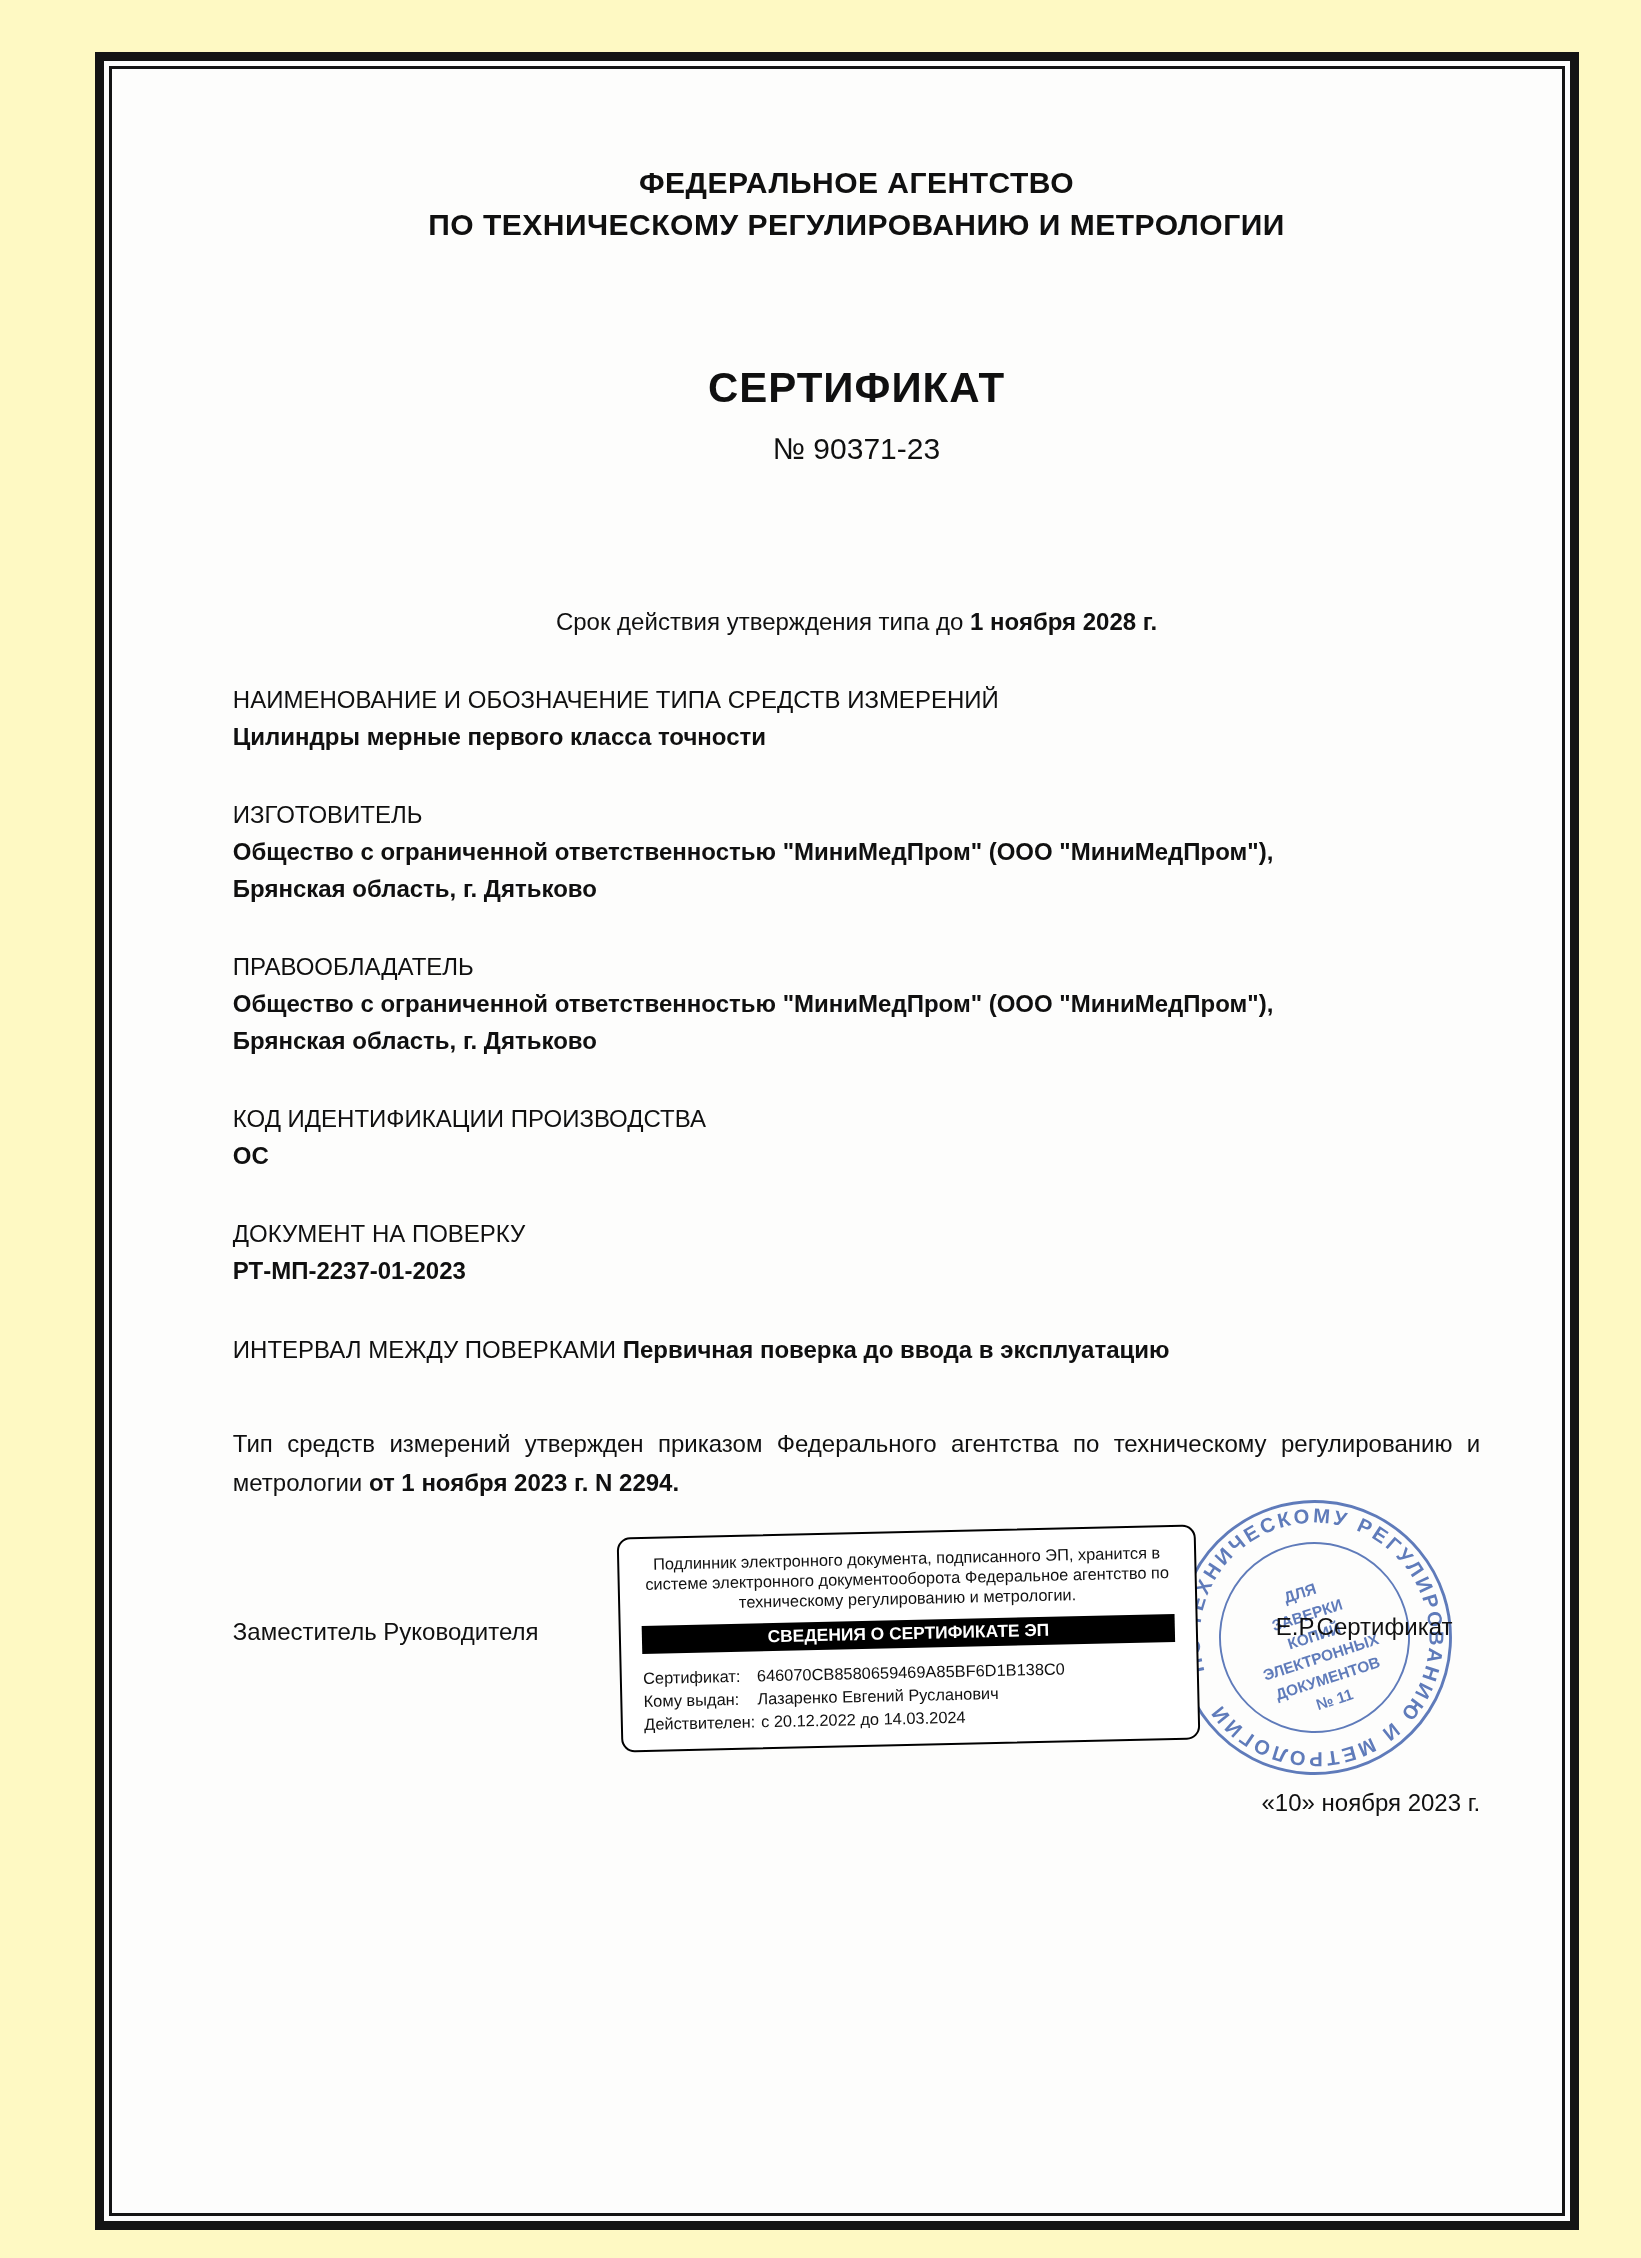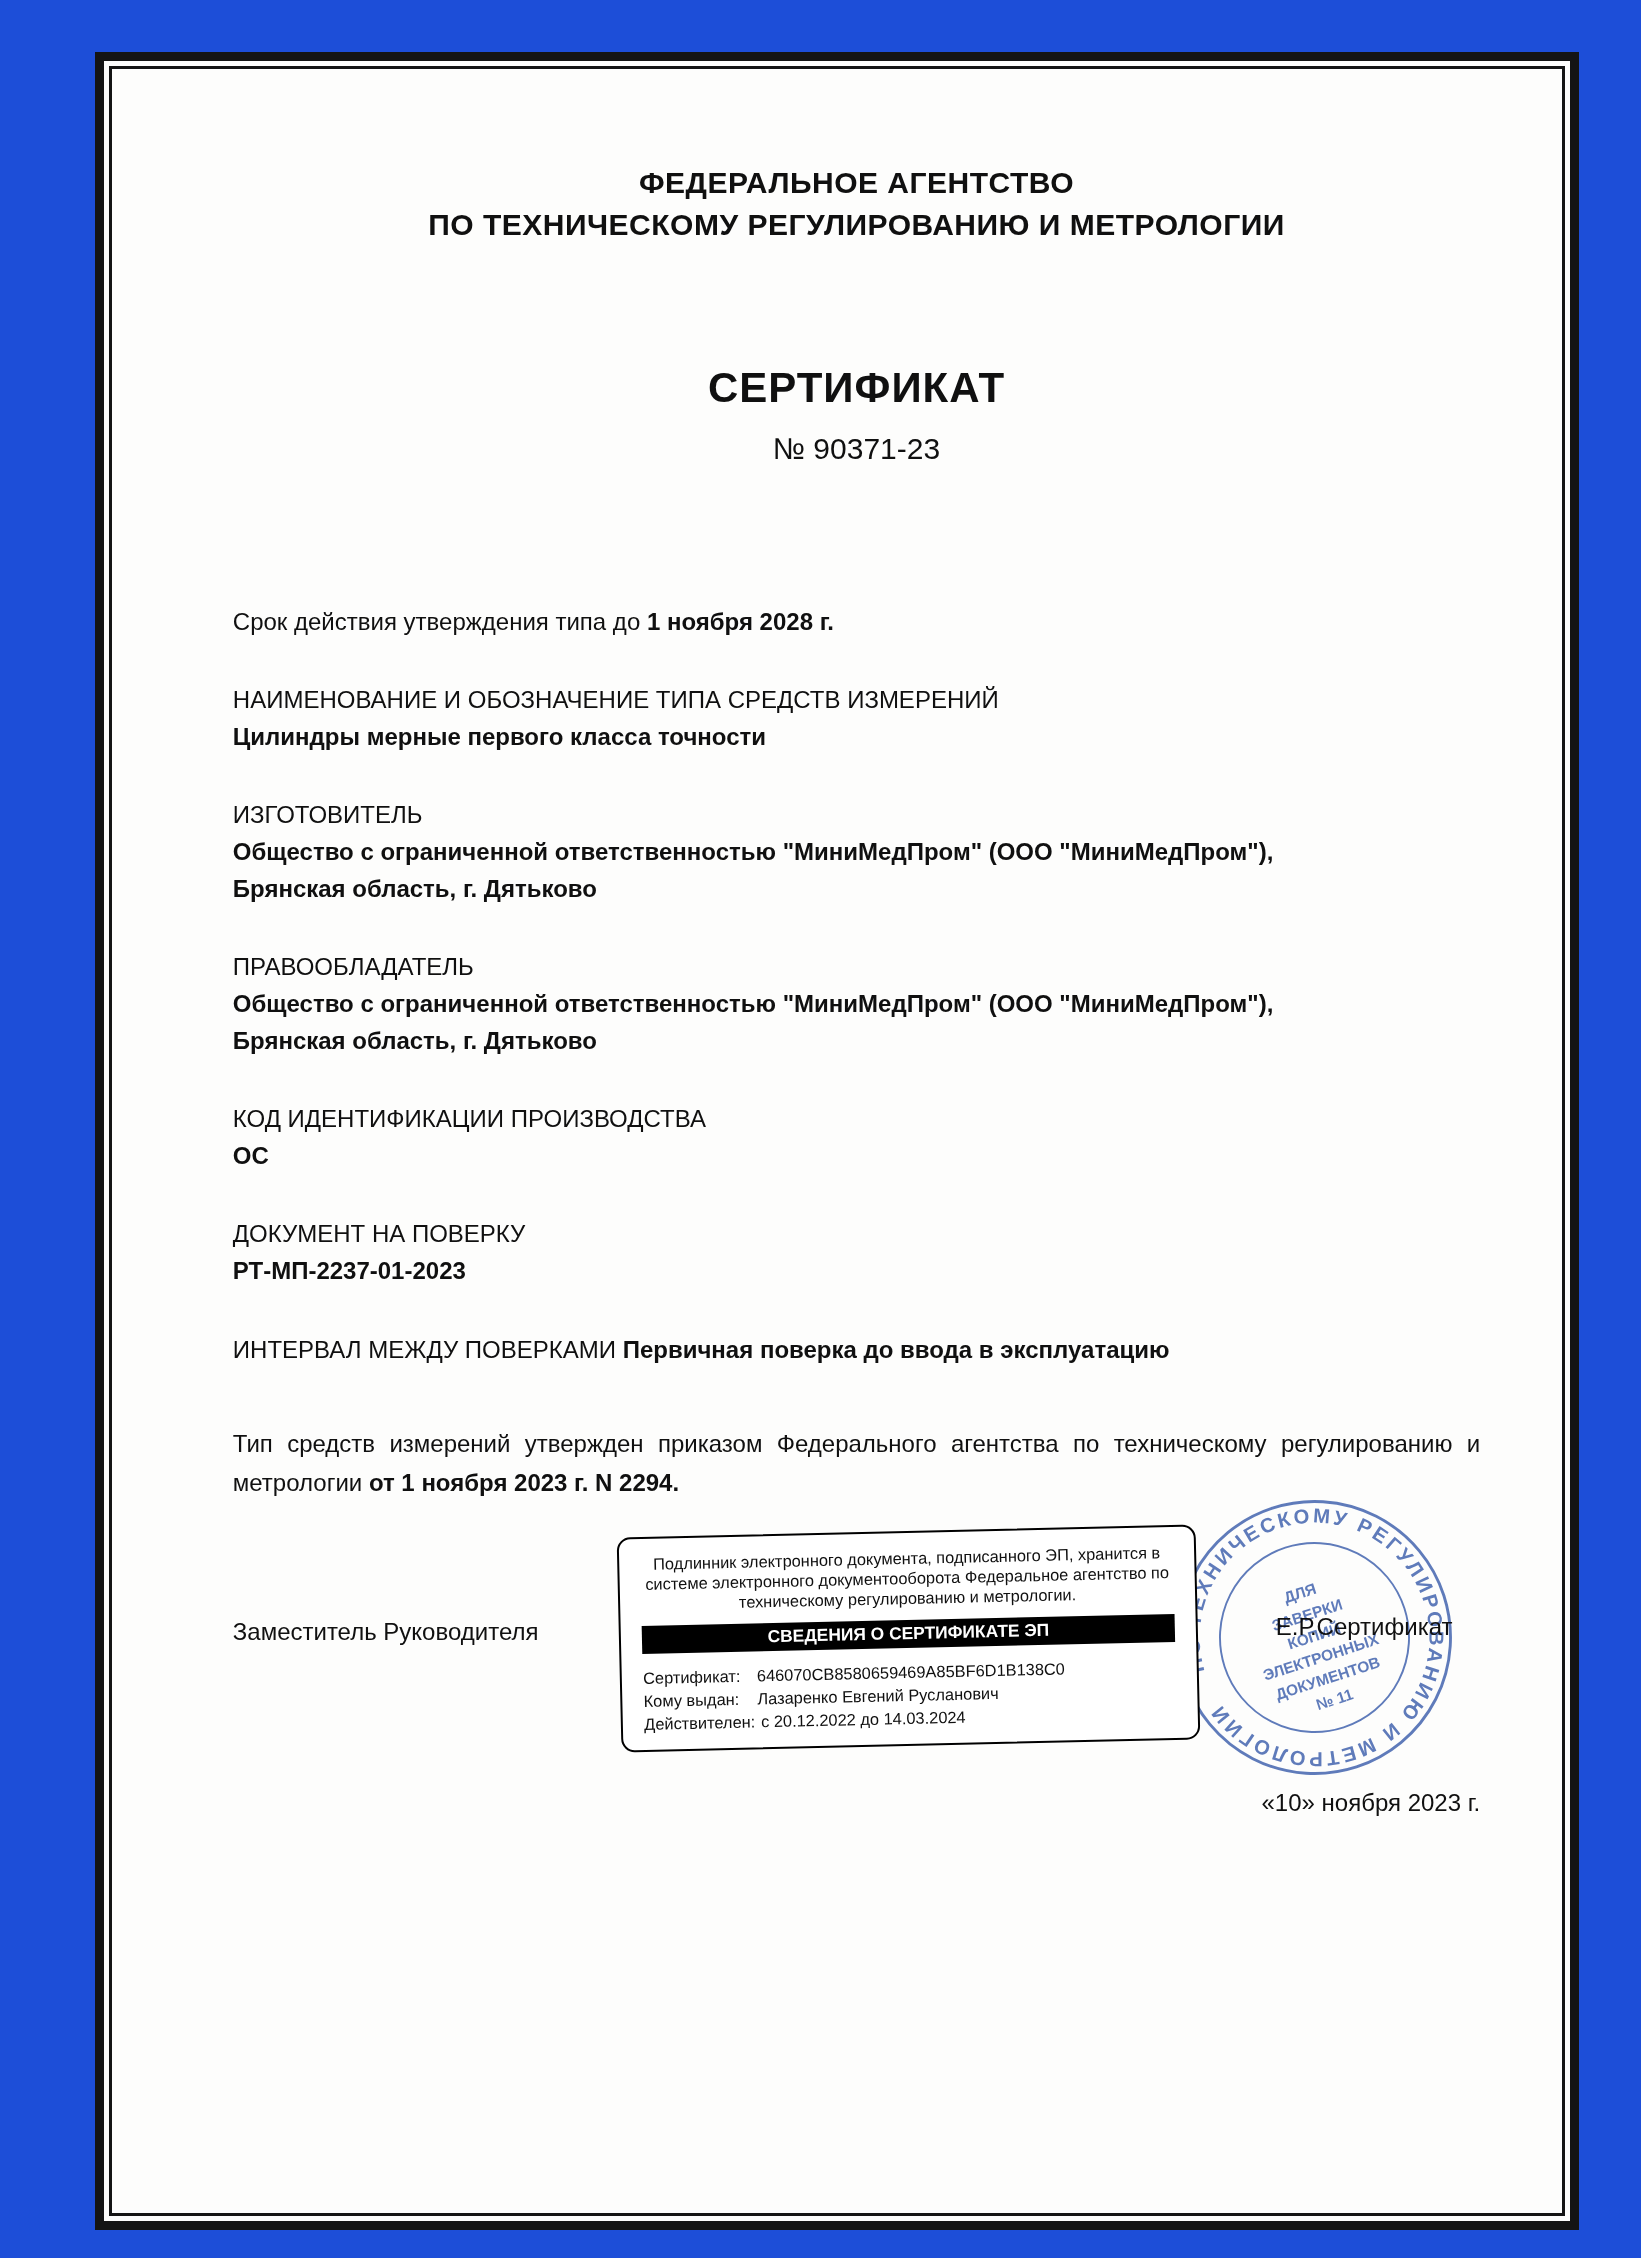--- a/index.html
+++ b/index.html
@@ -6,21 +6,21 @@
   html, body { width: 1641px; height: 2258px; }
   body {
     background: #efeeec;
     font-family: "Liberation Sans", "DejaVu Sans", sans-serif;
     color: #101010;
     position: relative;
   }
   .page {
     position: absolute;
     inset: 0;
-    background: #1d4ed8;
+    background: #fef9c3;
   }
   .frame-outer {
     position: absolute;
     left: 95px; top: 52px;
     width: 1484px; height: 2178px;
     border: 9.7px solid #141414;
     padding: 4.8px;
     background: #fdfdfc;
   }
   .frame-inner {
@@ -53,21 +53,21 @@
     margin-top: 11.6px;
     line-height: 39px;
   }
   .cert-number {
     text-align: center;
     font-size: 30px;
     font-weight: normal;
     margin-top: 7.7px;
     line-height: 39px;
   }
-  .validity { margin-top: 135px; }
+  .validity { margin-top: 135px; text-align: center; }
   .section { margin-top: 41px; }
   .section .label { font-weight: normal; }
   .section .value { font-weight: bold; }
   .inline-section { margin-top: 42px; }
   .bold { font-weight: bold; }
   .approval {
     margin-top: 56px;
     text-align: justify;
     line-height: 39px;
   }

